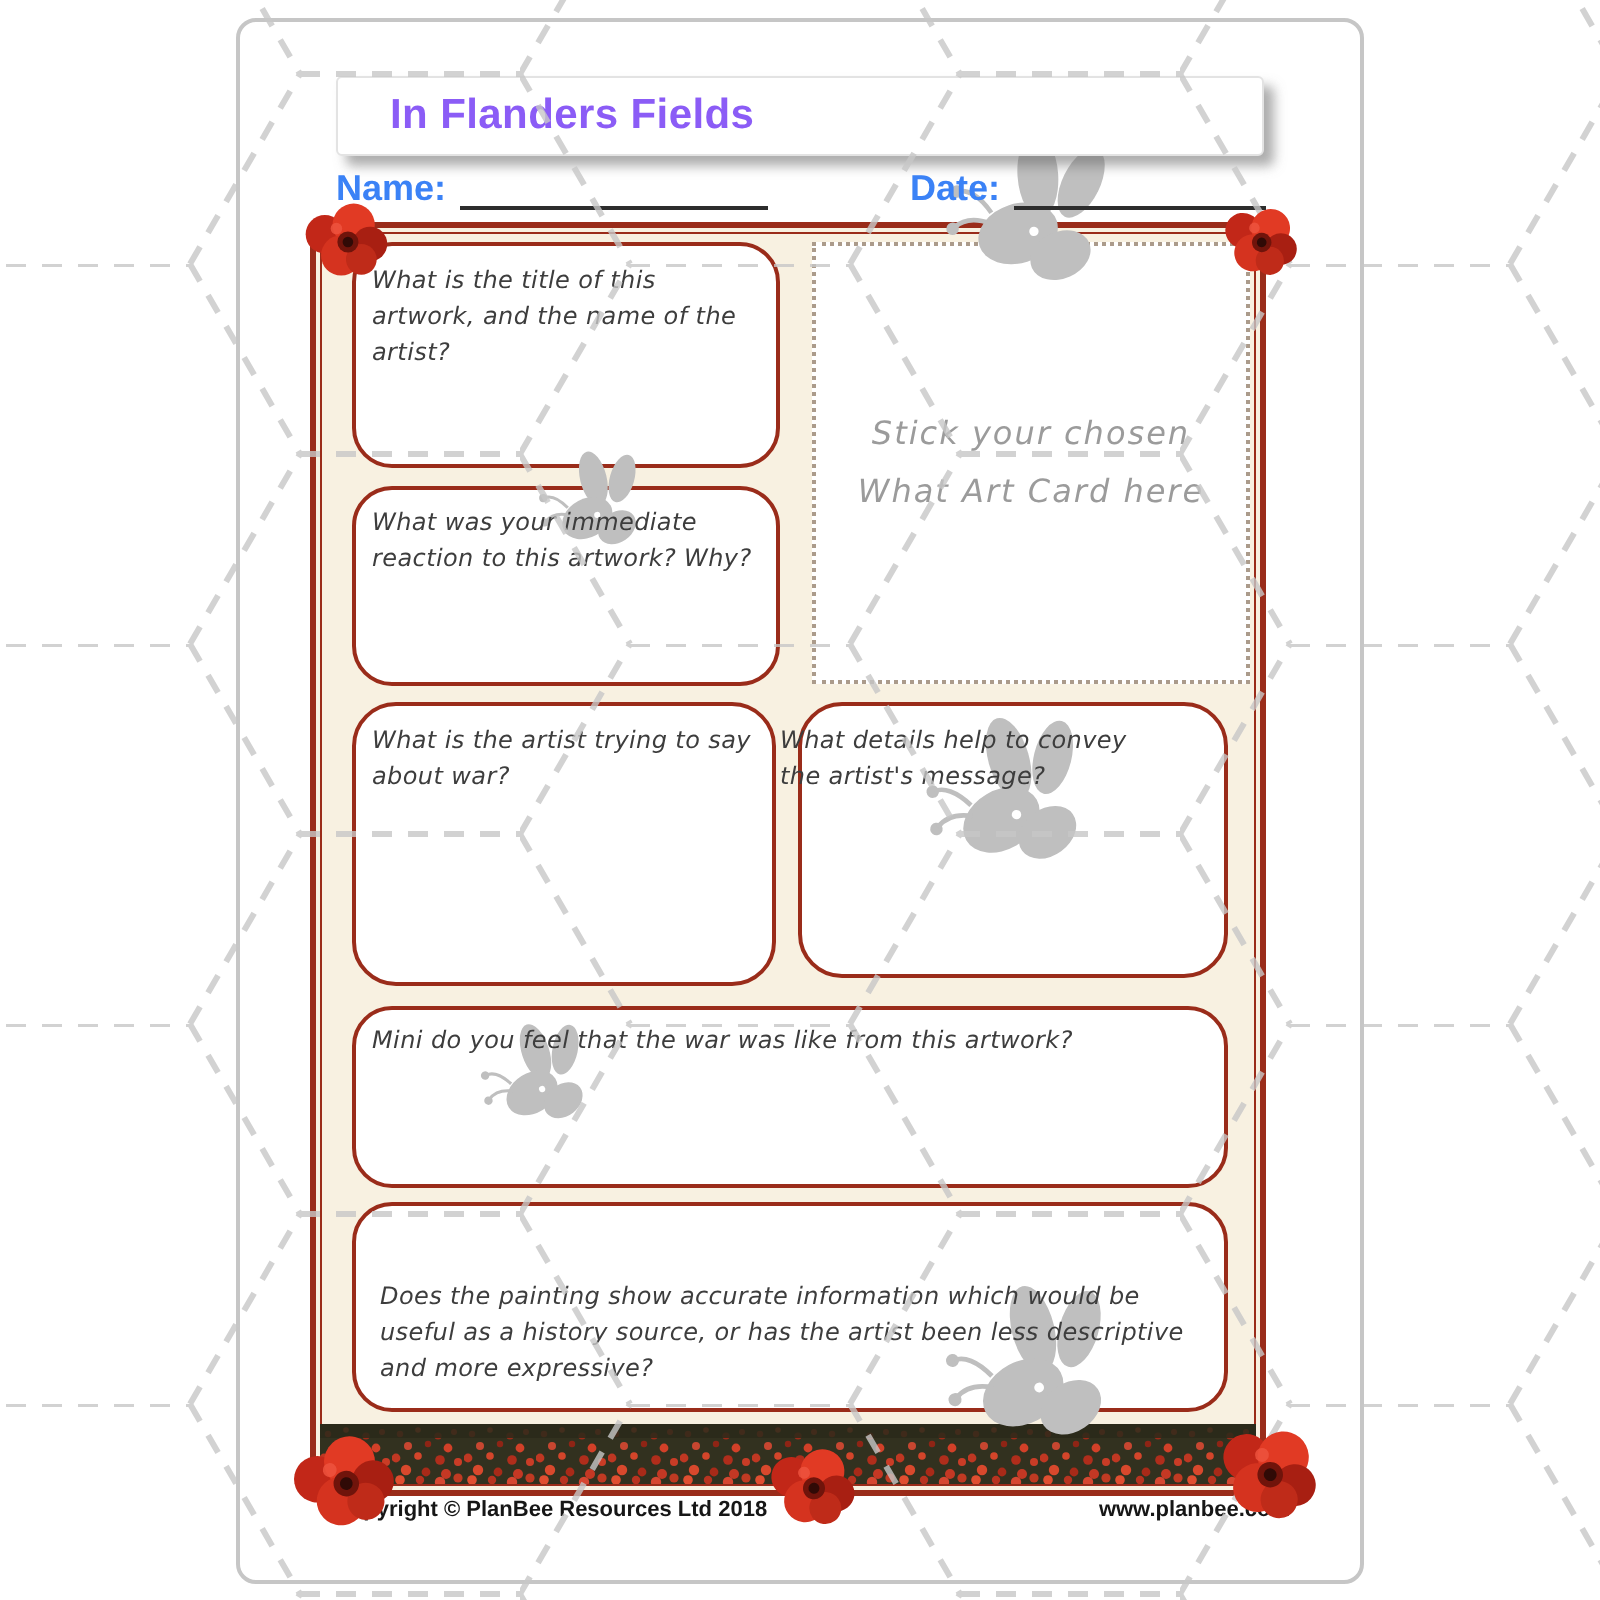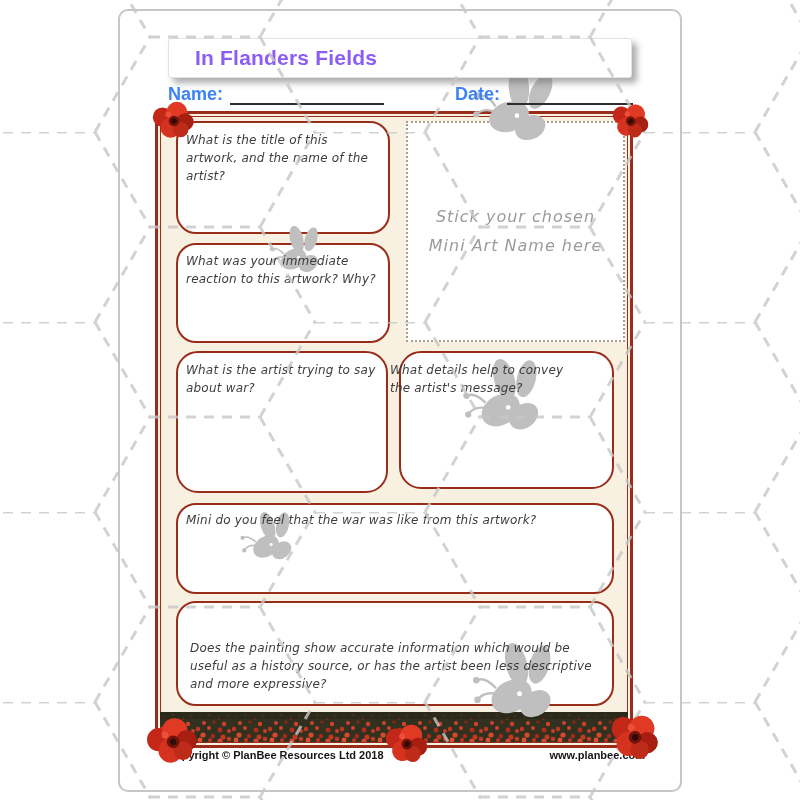--- a/index.html
+++ b/index.html
@@ -185,21 +185,21 @@
   <div class="qbox" id="q1-box"></div>
   <div class="qbox" id="q2-box"></div>
   <div class="qbox" id="q3-box"></div>
   <div class="qbox" id="q4-box"></div>
   <div class="qbox" id="q5-box"></div>
   <div class="qbox" id="q6-box"></div>
 
   <div id="art-box">
     <div class="art-text">
       <div>Stick your chosen</div>
-      <div>Mini Art Name here</div>
+      <div>What Art Card here</div>
     </div>
   </div>
 
   <svg class="bee" style="left:468px;top:64px;width:96px;height:86px;transform:rotate(4deg)" viewBox="0 0 120 110">
       <use href="#bee-shape"></use>
     </svg>
   <svg class="bee" style="left:266px;top:224px;width:62px;height:56px;transform:rotate(-6deg)" viewBox="0 0 120 110">
       <use href="#bee-shape"></use>
     </svg>
   <svg class="bee" style="left:458px;top:356px;width:95px;height:86px;transform:rotate(-8deg)" viewBox="0 0 120 110">

